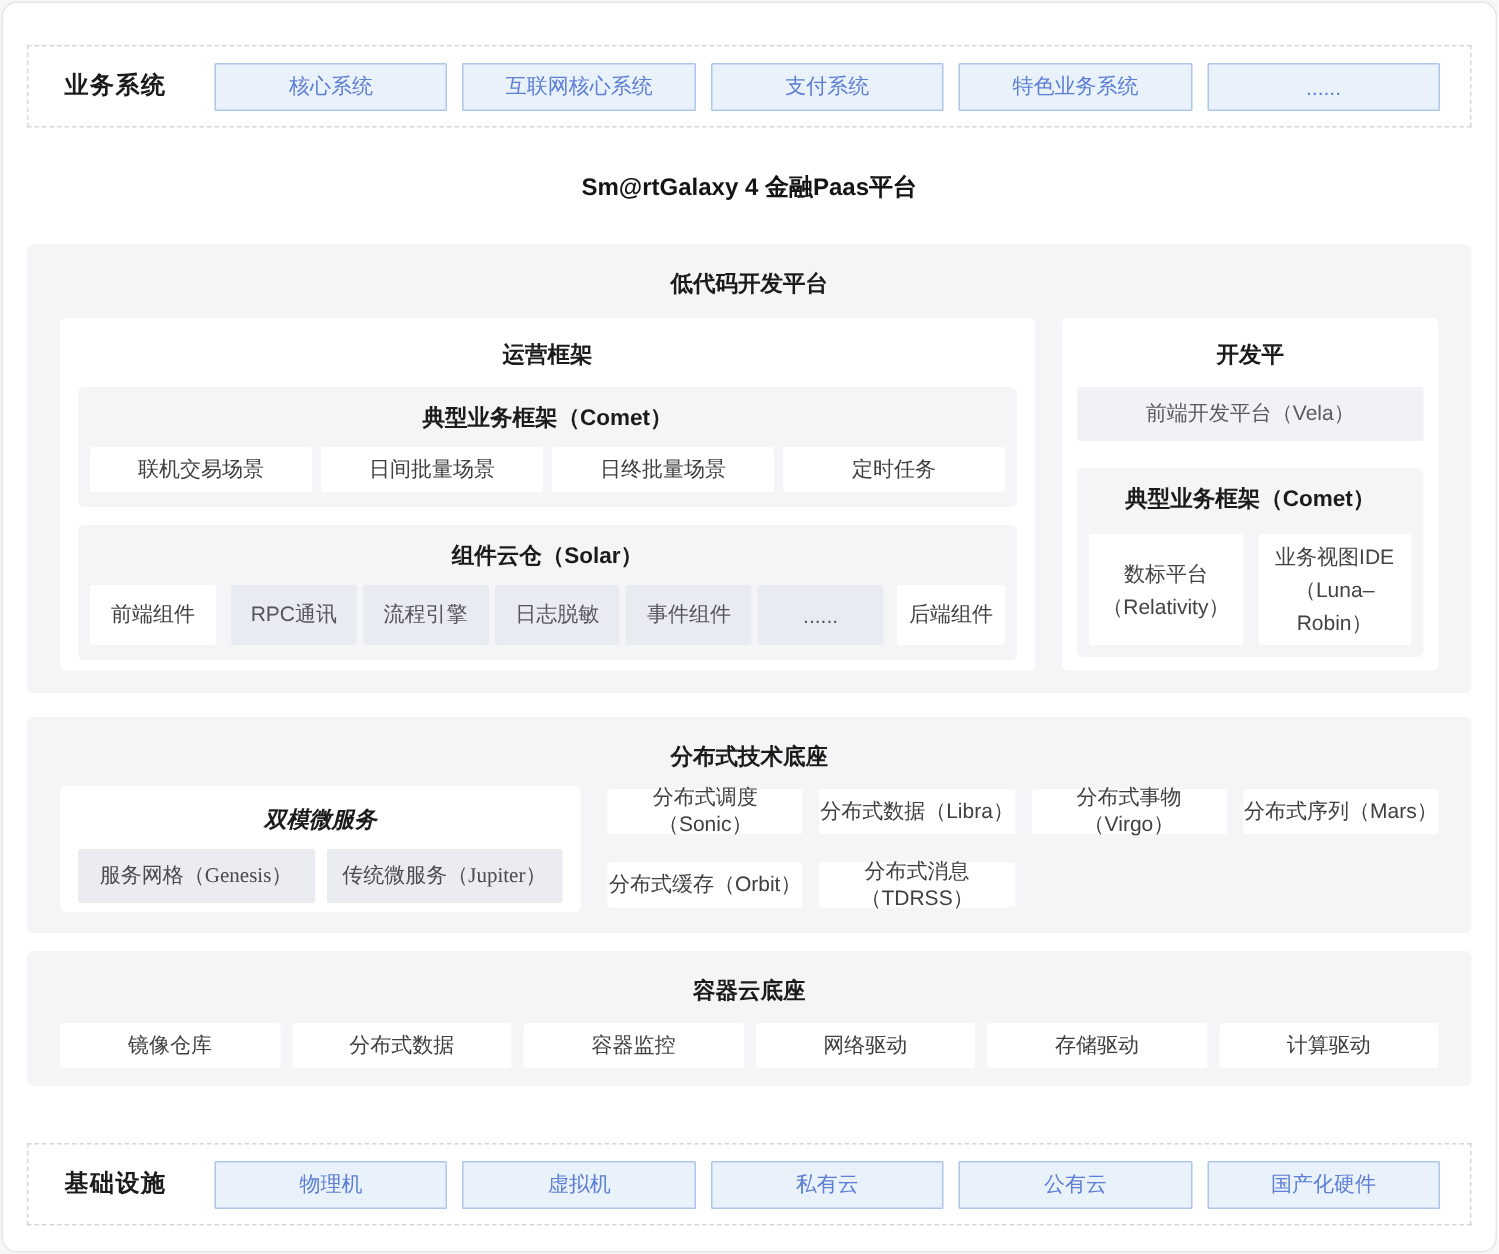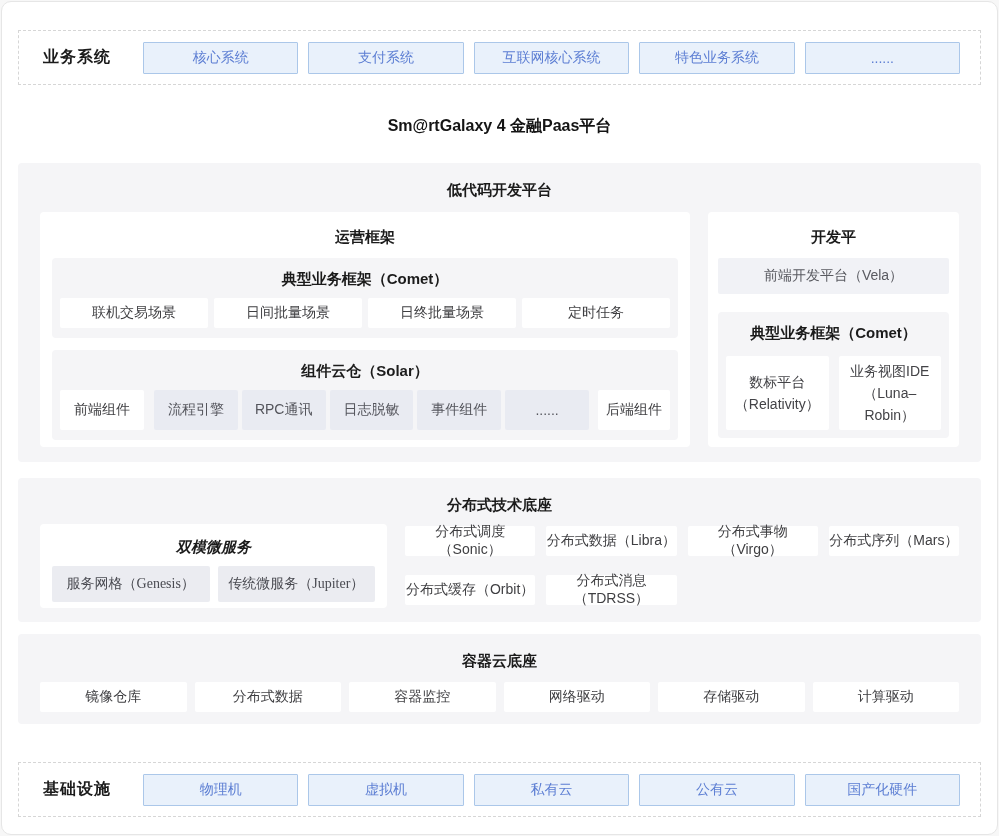--- a/index.html
+++ b/index.html
@@ -116,22 +116,22 @@
 </style>
 </head>
 <body>
 
 <div class="page">
 
   <div class="dashed-row">
     <div class="row-label">业务系统</div>
     <div class="row-buttons">
       <button class="blue-btn">核心系统</button>
+      <button class="blue-btn">互联网核心系统</button>
       <button class="blue-btn">支付系统</button>
-      <button class="blue-btn">互联网核心系统</button>
       <button class="blue-btn">特色业务系统</button>
       <button class="blue-btn">......</button>
     </div>
   </div>
 
   <div class="main-title">Sm@rtGalaxy 4  金融Paas平台</div>
 
   <div class="section sec-lowcode">
     <div class="section-title">低代码开发平台</div>
     <div class="lowcode-content">
@@ -146,22 +146,22 @@
             <div class="chip white">日间批量场景</div>
             <div class="chip white">日终批量场景</div>
             <div class="chip white">定时任务</div>
           </div>
         </div>
 
         <div class="sub-panel solar">
           <div class="sub-title">组件云仓（Solar）</div>
           <div class="chip-row solar-row">
             <div class="chip white front">前端组件</div>
+            <div class="chip lavender">RPC通讯</div>
             <div class="chip lavender">流程引擎</div>
-            <div class="chip lavender">RPC通讯</div>
             <div class="chip lavender">日志脱敏</div>
             <div class="chip lavender">事件组件</div>
             <div class="chip lavender">......</div>
             <div class="chip white back">后端组件</div>
           </div>
         </div>
       </div>
 
       <div class="panel right-panel">
         <div class="panel-title">开发平</div>

